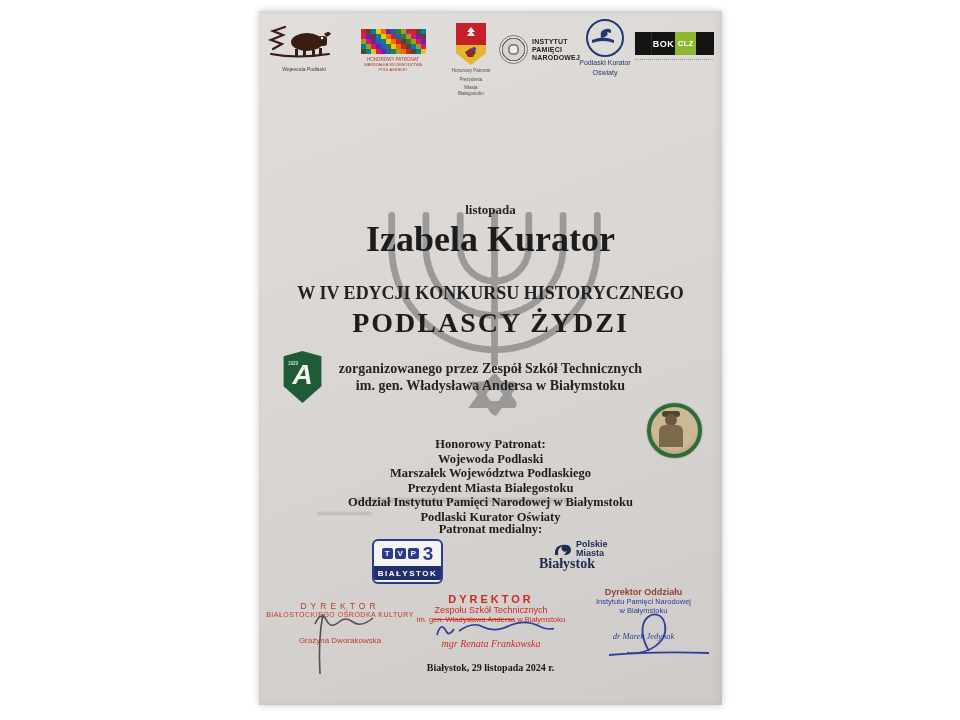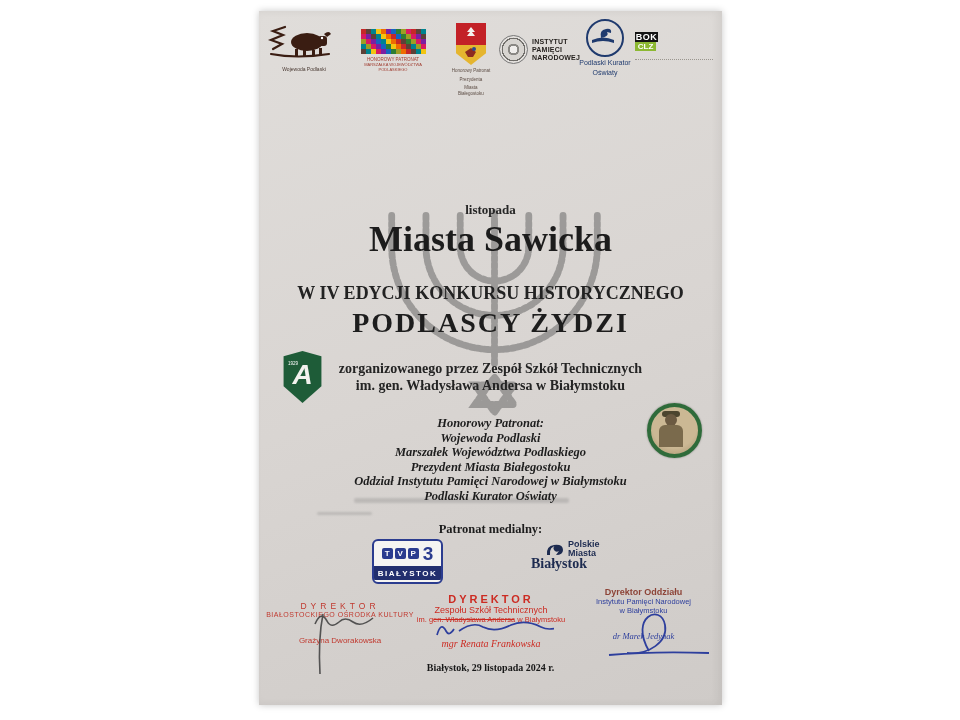--- a/index.html
+++ b/index.html
@@ -30,37 +30,37 @@
   .crest-wrap .logo-caption{font-size:4.5px;line-height:5.5px;margin-top:3px;color:#5a4a42;}
   .ipn-wrap{left:240px;top:24px;width:90px;display:flex;gap:4px;align-items:flex-start;}
   .ipn-seal{width:27px;height:27px;border-radius:50%;
     background:radial-gradient(circle at 50% 50%, #f0eeec 0 20%, #8a8884 21% 30%, #d8d5d1 31% 55%, #6f6d69 56% 62%, #e4e1de 63% 100%);
     border:1px solid #777;flex:0 0 auto;}
   .ipn-text{font-family:"Liberation Sans",sans-serif;font-weight:bold;font-size:7px;line-height:8px;color:#26221f;letter-spacing:.2px;padding-top:3px;}
   .kurator-wrap{left:320px;top:8px;width:52px;text-align:center;}
   .kurator-circle{width:34px;height:34px;border-radius:50%;border:2px solid #1f3a6e;margin:0 auto;position:relative;background:transparent;}
   .kurator-wrap .logo-caption{font-size:7px;line-height:8px;color:#1f3a6e;margin-top:2px;font-family:"Liberation Sans",sans-serif;}
   .bok-wrap{left:376px;top:21px;width:84px;}
-  .bok-strip{display:flex;height:23px;flex-direction:column;}
+  .bok-strip{display:flex;height:23px;}
   .bok-strip .b1{width:16px;background:#141414;border-right:1px solid #2c2c2c;}
   .bok-strip .b2{width:23px;background:#141414;color:#fff;font-family:"Liberation Sans",sans-serif;
     font-weight:bold;font-size:9px;display:flex;align-items:center;justify-content:center;letter-spacing:.5px;}
   .bok-strip .b3{width:21px;background:#8cb832;color:#fff;font-family:"Liberation Sans",sans-serif;
     font-weight:bold;font-size:8px;display:flex;align-items:center;justify-content:center;}
   .bok-strip .b4{width:18px;background:#141414;}
   .bok-underline{height:2px;border-bottom:1px dotted #9a968f;margin-top:2px;width:78px;}
   
   .title{top:130px;font-size:44px;font-weight:bold;color:#8c1a22;letter-spacing:2px;}
   .receives{top:191px;font-size:13px;font-weight:bold;color:#262626;}
   .recipient{top:207px;font-size:36px;font-weight:bold;color:#1c1c1c;}
   .edition{top:272px;font-size:18px;font-weight:bold;color:#222;}
   .competition{top:296px;font-size:28px;font-weight:bold;color:#1d1d1d;letter-spacing:2px;}
   .org1{top:350px;font-size:14px;font-weight:bold;color:#242424;}
   .org2{top:367px;font-size:14px;font-weight:bold;color:#242424;}
-  .patrons-block{top:405px;font-size:12.5px;font-weight:bold;color:#1d1d1d;line-height:14.6px;font-style:italic;}
+  .patrons-block{top:426px;font-size:12.5px;font-weight:bold;color:#1d1d1d;line-height:14.6px;}
   .media-heading{top:511px;font-size:12.5px;font-weight:bold;color:#1d1d1d;}
   .date-line{top:651px;font-size:10px;font-weight:bold;color:#181818;}
   
   .school-shield{left:22px;top:340px;width:43px;height:52px;
     clip-path:polygon(6% 10%,50% 0,94% 10%,94% 68%,50% 100%,6% 68%);
     background:#1e5c38;position:relative;}
   .school-shield .letterA{position:absolute;left:0;top:8px;width:100%;text-align:center;
     color:#f2f2ee;font-family:"Liberation Sans",sans-serif;font-size:28px;font-style:italic;font-weight:bold;}
   .school-shield .year{position:absolute;left:7px;top:10px;font-size:4.5px;color:#fff;font-family:"Liberation Sans",sans-serif;}
   .anders-badge{left:388px;top:340px;width:47px;height:47px;border-radius:50%;
@@ -71,21 +71,21 @@
   .anders-badge .body{position:absolute;left:8px;top:18px;width:24px;height:22px;border-radius:6px 6px 0 0;background:#7a6a4c;}
   
   .tvp-logo{left:113px;top:528px;width:67px;height:41px;border:2px solid #2b3c8f;border-radius:6px;
     background:#f5f4f2;overflow:hidden;}
   .tvp-row{display:flex;align-items:center;justify-content:center;gap:2px;height:25px;}
   .tvp-row .sq{width:11px;height:11px;background:#2b3c8f;color:#fff;font-family:"Liberation Sans",sans-serif;
     font-size:8px;font-weight:bold;display:flex;align-items:center;justify-content:center;border-radius:2px;}
   .tvp-row .three{color:#2b3c8f;font-family:"Liberation Sans",sans-serif;font-size:19px;font-weight:bold;margin-left:2px;}
   .tvp-city{height:14px;background:#222f6e;color:#fff;font-family:"Liberation Sans",sans-serif;
     font-size:8px;font-weight:bold;letter-spacing:1.5px;display:flex;align-items:center;justify-content:center;}
-  .radio-logo{left:272px;top:529px;width:95px;color:#1d2b50;}
+  .radio-logo{left:280px;top:529px;width:95px;color:#1d2b50;}
   .radio-top{display:flex;align-items:center;gap:3px;margin-left:14px;}
   .radio-txt{font-family:"Liberation Sans",sans-serif;font-size:9px;line-height:9px;font-weight:bold;}
   .radio-city{font-family:"Liberation Serif",serif;font-size:14px;font-weight:bold;margin-top:-2px;}
   
   .sig{text-align:center;font-family:"Liberation Sans",sans-serif;}
   .sig-left{left:-4px;top:590px;width:170px;color:#c0392f;}
   .sig-left .l1{font-size:8.5px;letter-spacing:4px;}
   .sig-left .l2{font-size:7px;letter-spacing:.5px;}
   .sig-left .nm{font-size:8px;margin-top:18px;}
   .sig-center{left:147px;top:582px;width:170px;color:#cc2b22;}
@@ -257,21 +257,21 @@
     <div class="bok-strip">
       <div class="b1"></div>
       <div class="b2">BOK</div>
       <div class="b3">CLZ</div>
       <div class="b4"></div>
     </div>
     <div class="bok-underline"></div>
   </div>
 
   <div class="abs ctr receives">listopada</div>
-  <div class="abs ctr recipient">Miasta Sawicka</div>
+  <div class="abs ctr recipient">Izabela Kurator</div>
   <div class="abs ctr edition">W IV EDYCJI KONKURSU HISTORYCZNEGO</div>
   <div class="abs ctr competition">PODLASCY ŻYDZI</div>
   <div class="abs ctr org1">zorganizowanego przez Zespół Szkół Technicznych</div>
   <div class="abs ctr org2">im. gen. Władysława Andersa w Białymstoku</div>
 
   <div class="abs school-shield">
     <div class="year">1929</div>
     <div class="letterA">A</div>
   </div>
   <div class="abs anders-badge">

